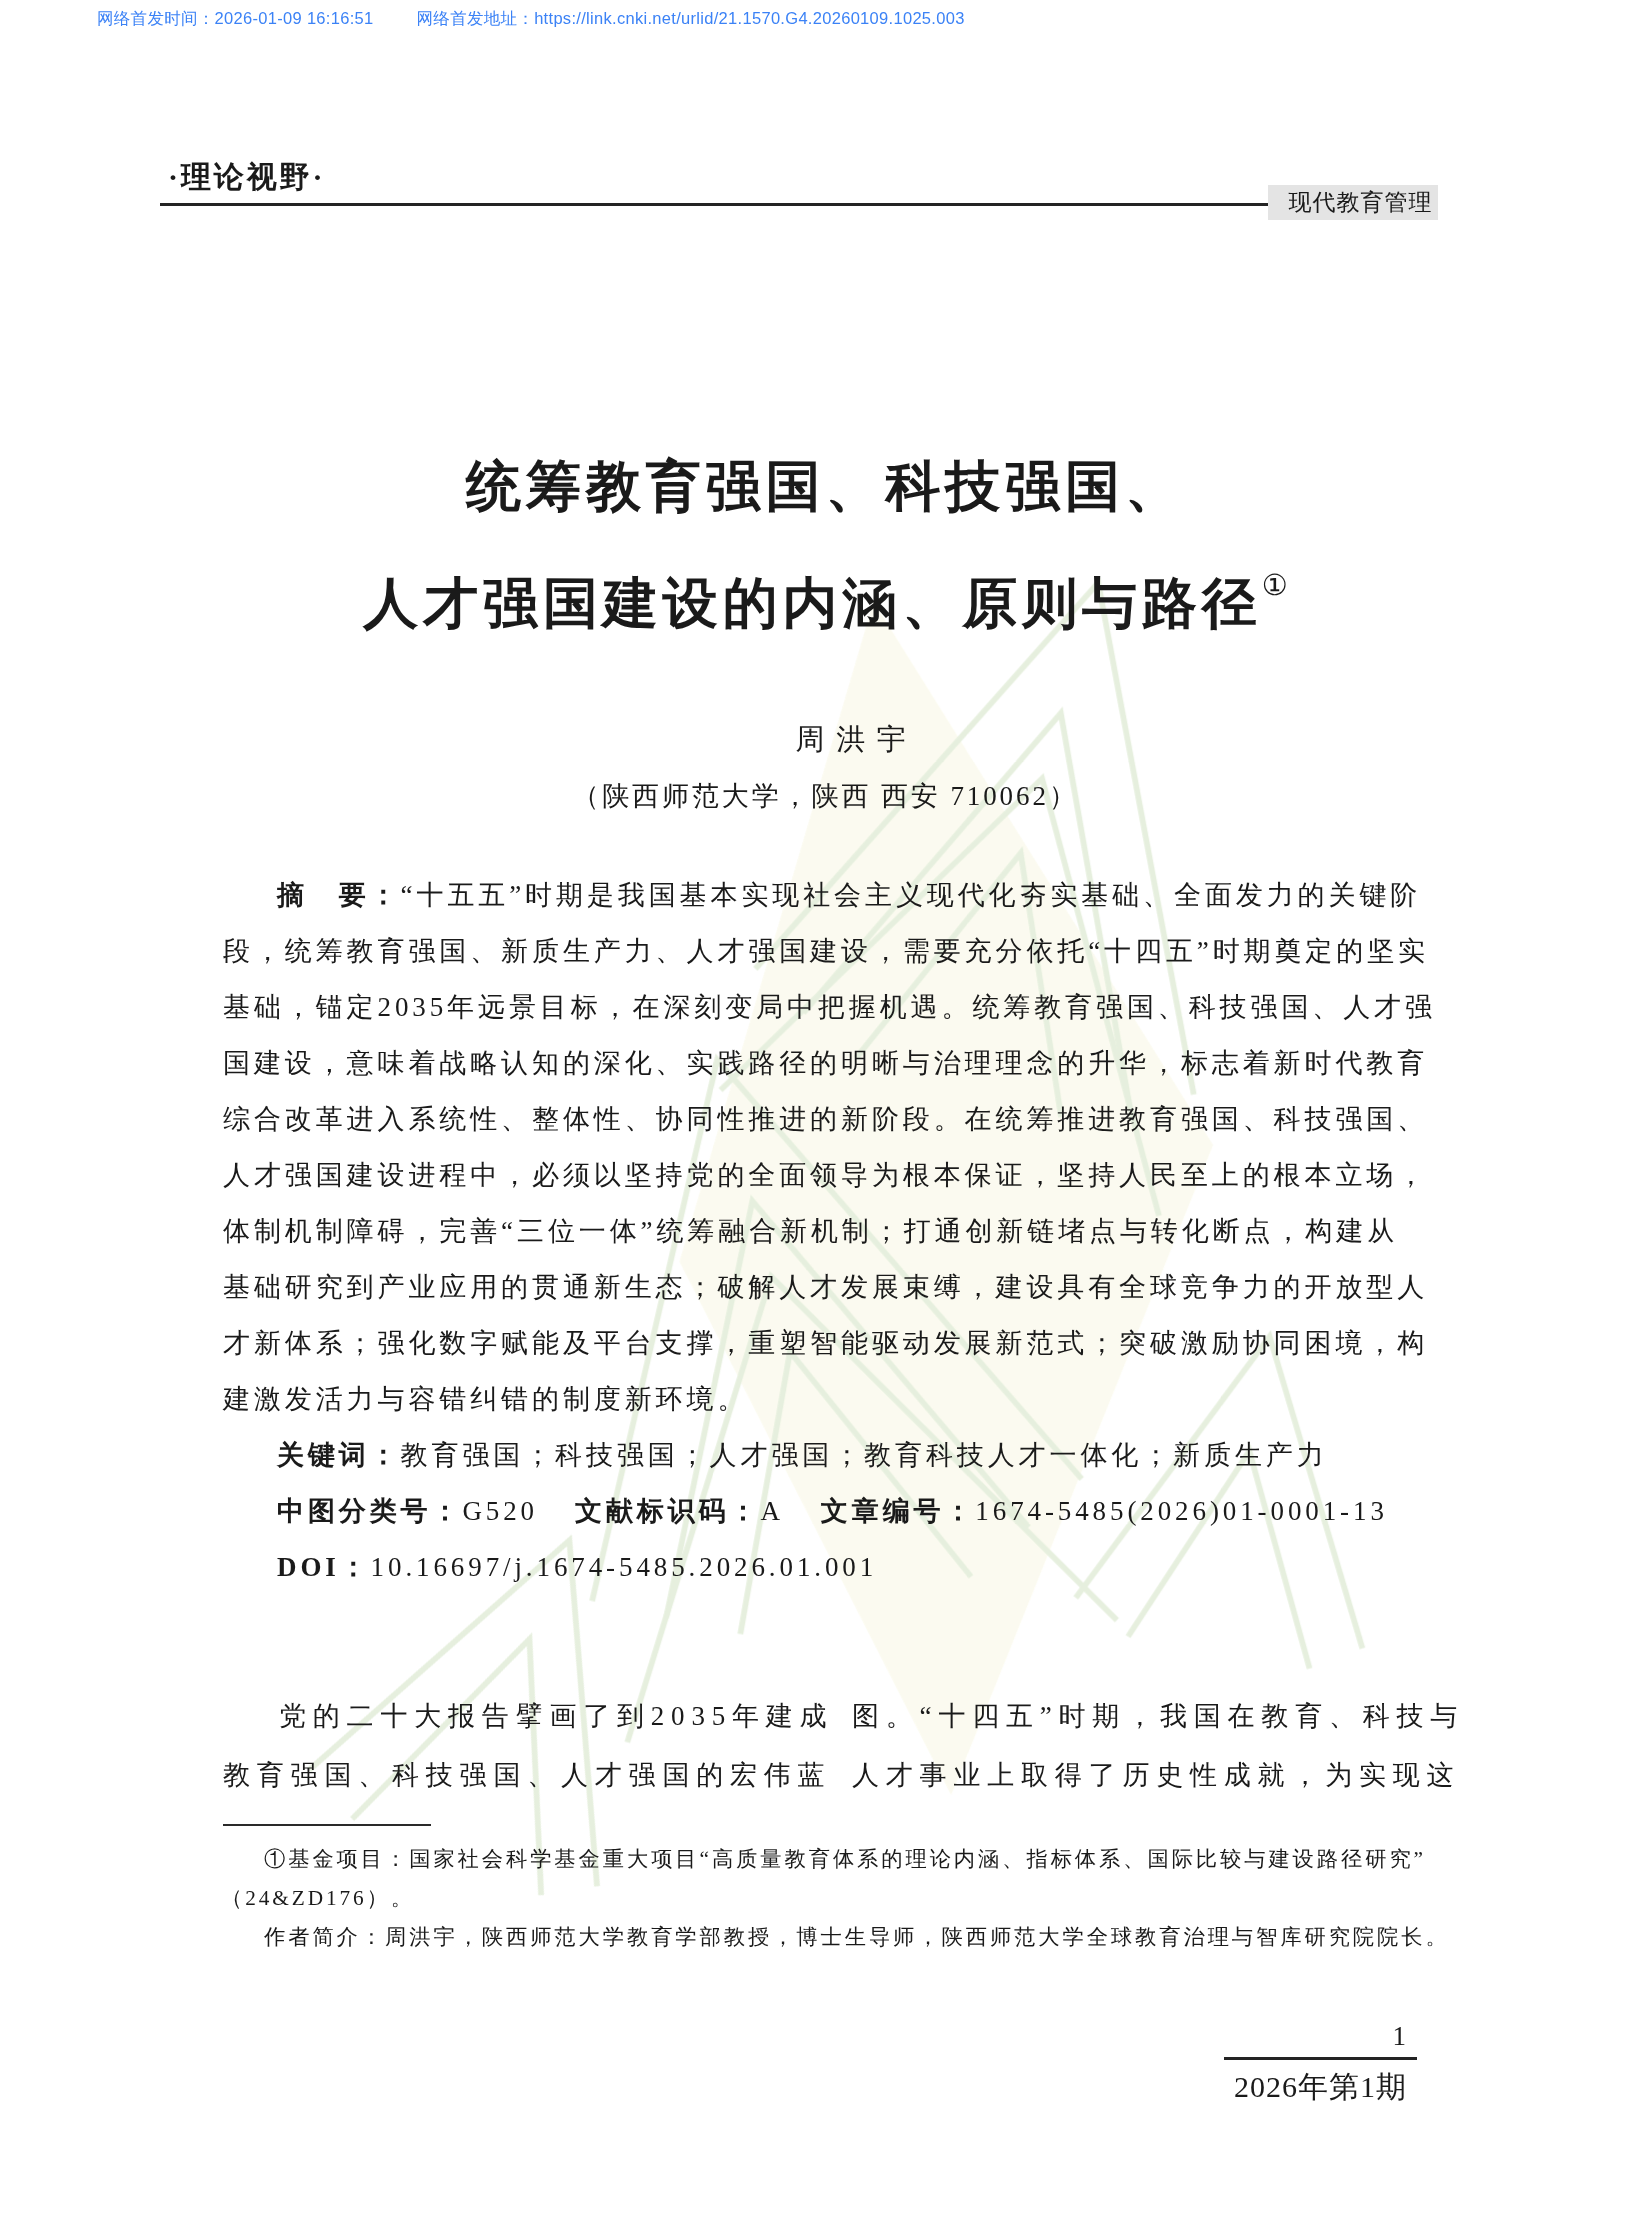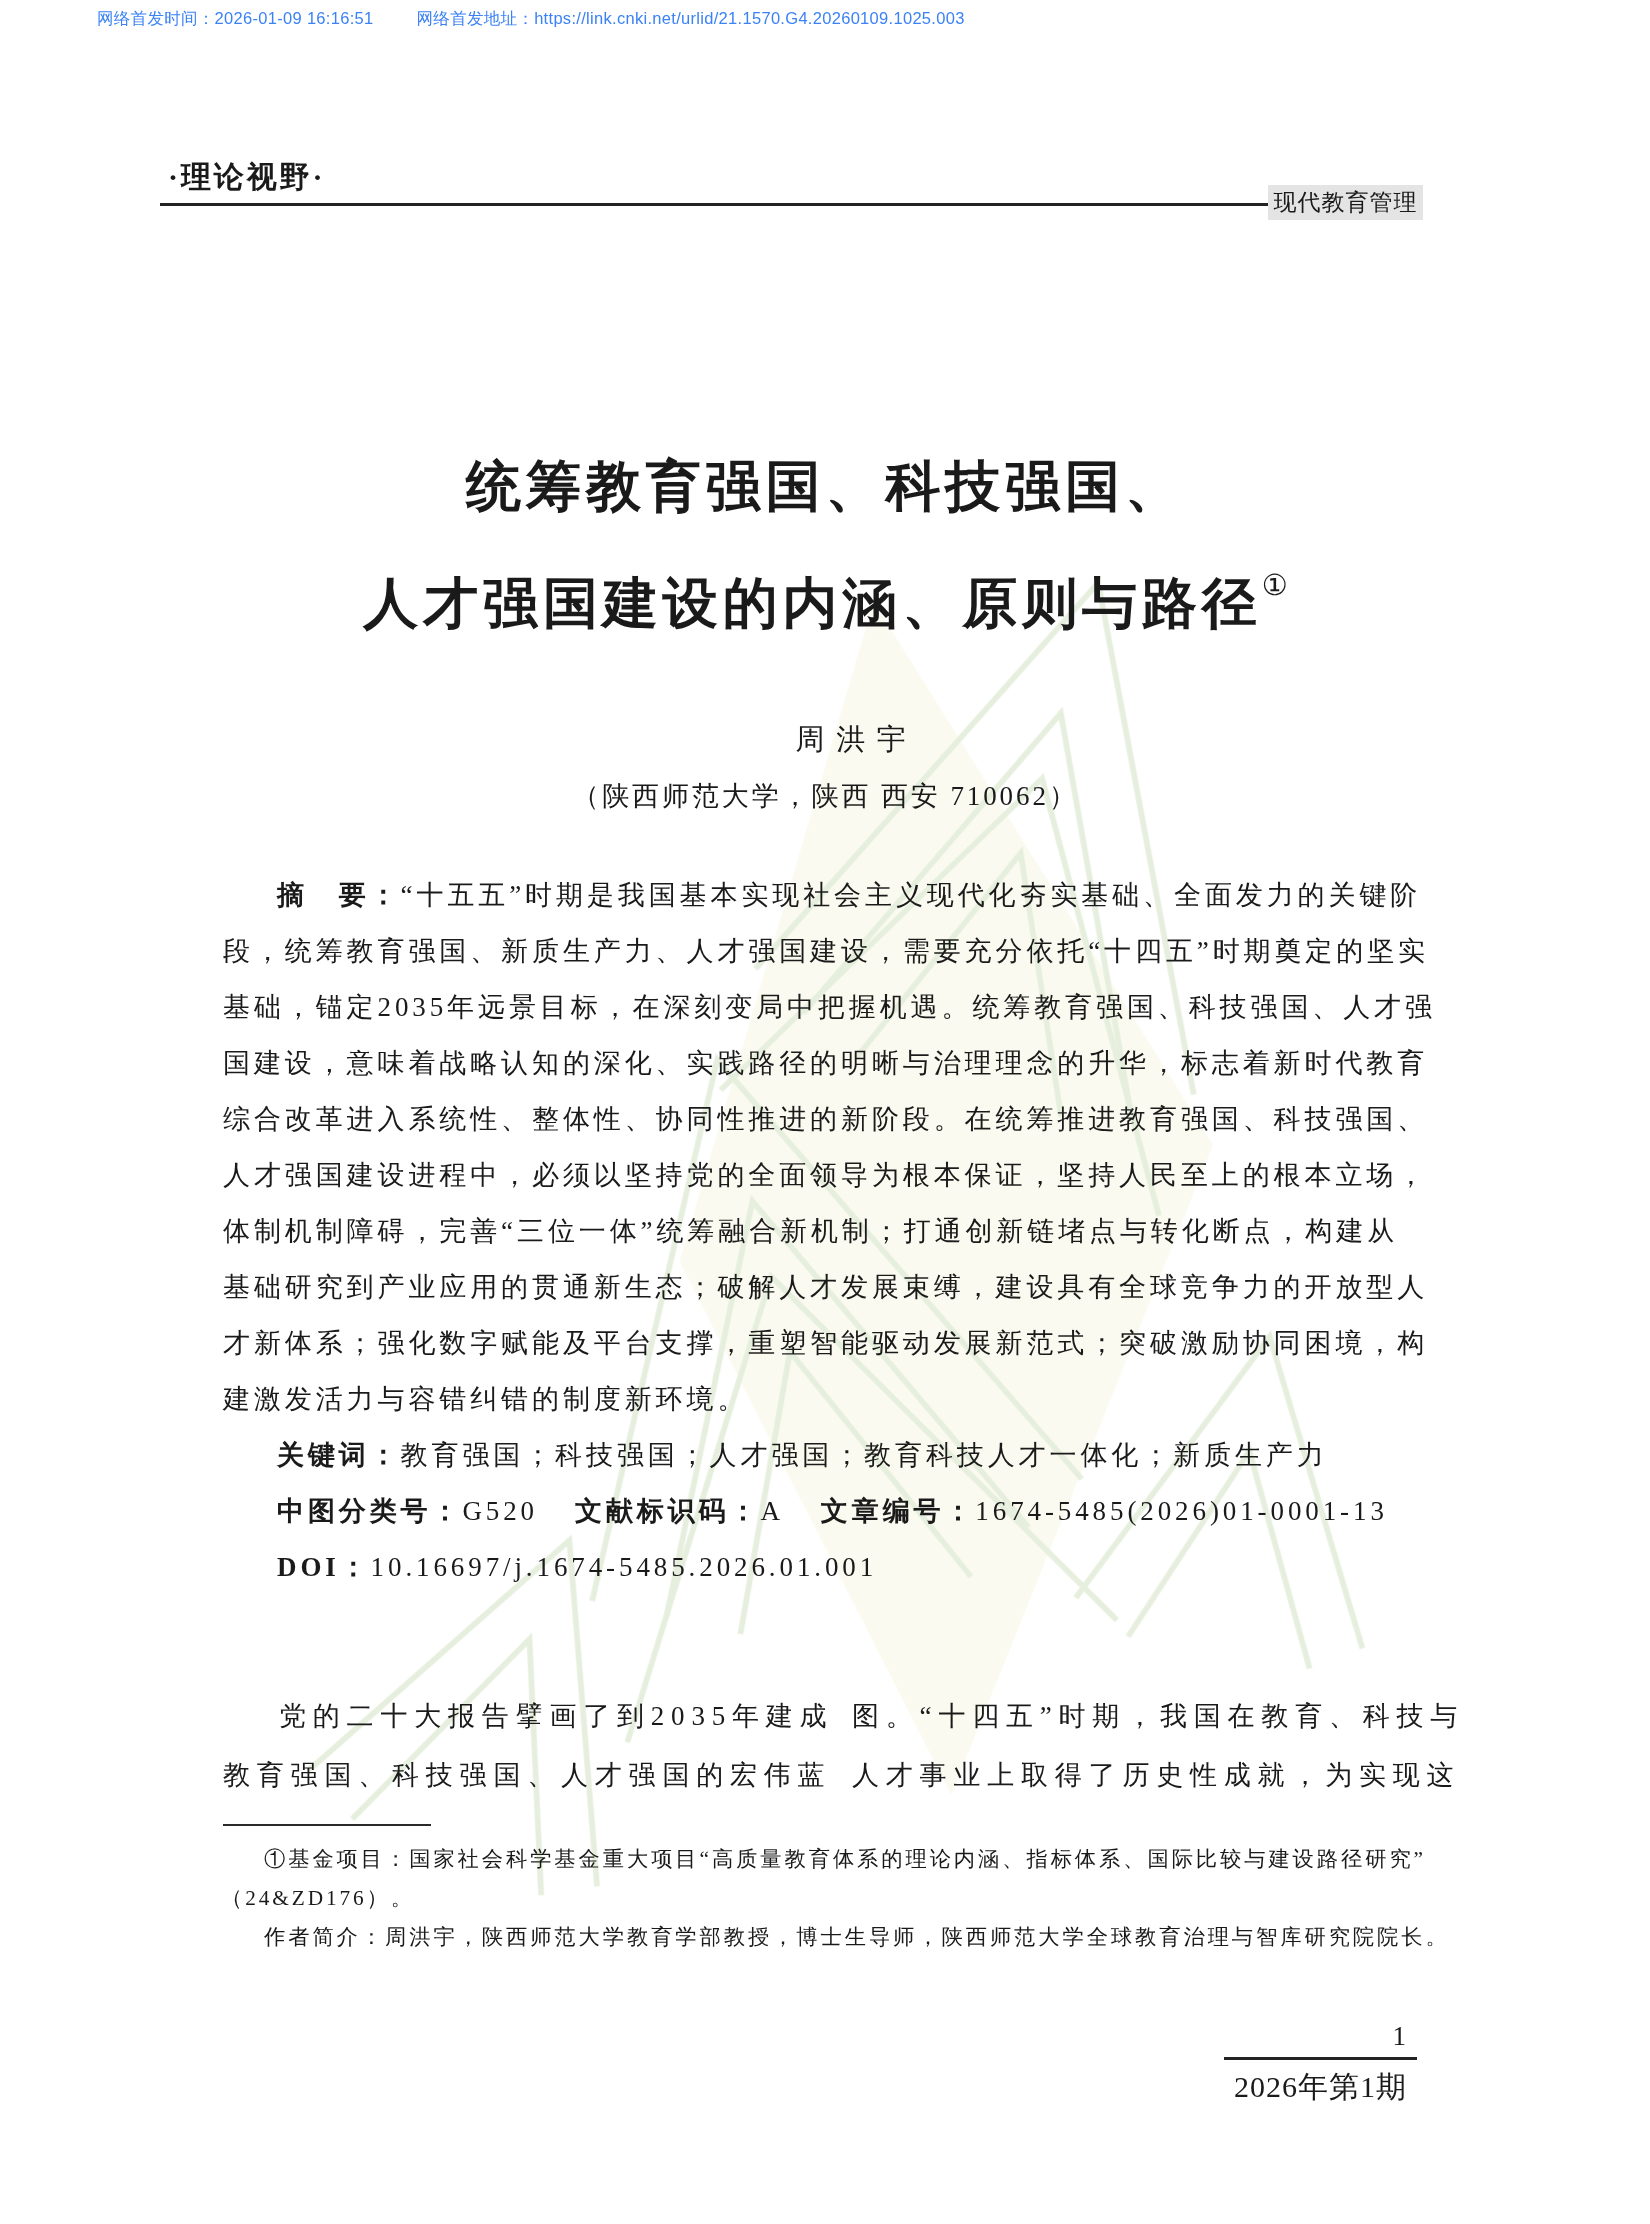--- a/index.html
+++ b/index.html
@@ -15,21 +15,21 @@
     position:absolute; top:7.8px; left:53px; white-space:nowrap;
     font-family:"Liberation Sans","DejaVu Sans",sans-serif;
     font-size:16.5px; color:#3b82f6; letter-spacing:0.3px;margin-left:44px;
   }
   .meta .gap { display:inline-block; width:43px; }
 
   .column-title { position:absolute; left:168px; top:157px; font-size:30px; font-weight:bold; letter-spacing:2.9px; }
   .header-rule  { position:absolute; left:160px; top:203px; width:1108px; height:2.9px; background:#232323; }
   .journal-badge{
     position:absolute; left:1268px; top:185px; width:155px; height:35px;
-    line-height:35px; text-align:center; font-size:23px; background:#e4e4e4; letter-spacing:1px;
+    line-height:35px; text-align:center; font-size:23px; background:#e4e4e4; letter-spacing:1px;padding-left:15px;
   }
 
   .title { position:absolute; left:0; top:437px; width:100%; text-align:center;
            font-size:55px; font-weight:bold; letter-spacing:4.9px; line-height:99px; }
   .title sup { font-size:29px; vertical-align:27px; letter-spacing:0; font-weight:normal; }
 
   .author      { position:absolute; top:720px; left:0; width:100%; text-align:center; font-size:29px; letter-spacing:11.6px;padding-left:31px; }
   .affiliation { position:absolute; top:778px; left:0; width:100%; text-align:center; font-size:27px; letter-spacing:2.9px; }
 
   .front { position:absolute; left:223px; top:867px; width:1211px; font-size:27px; }

